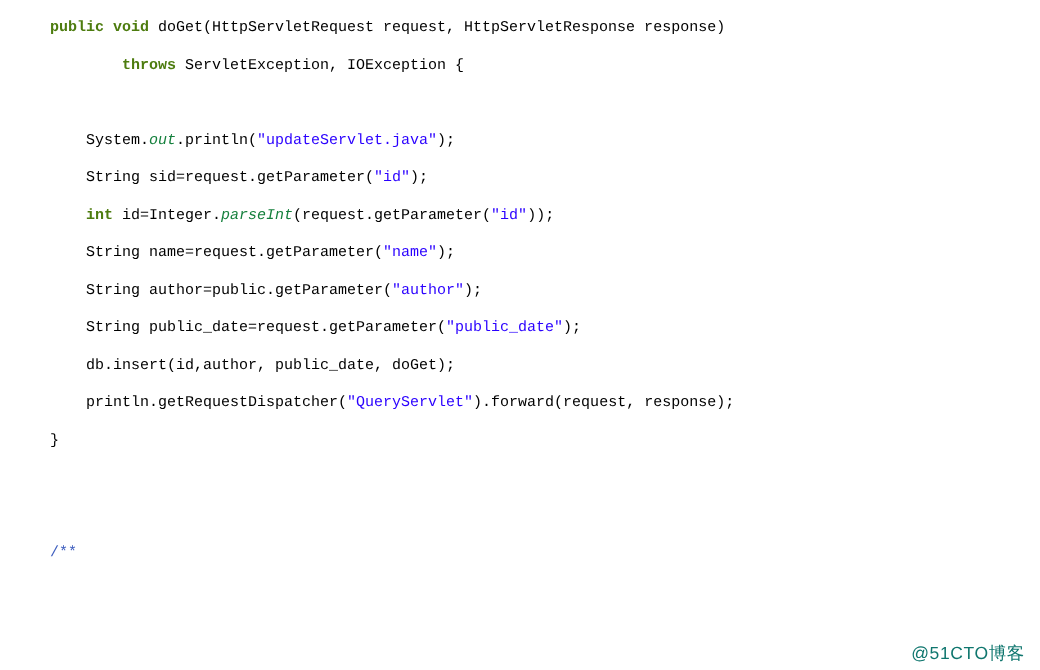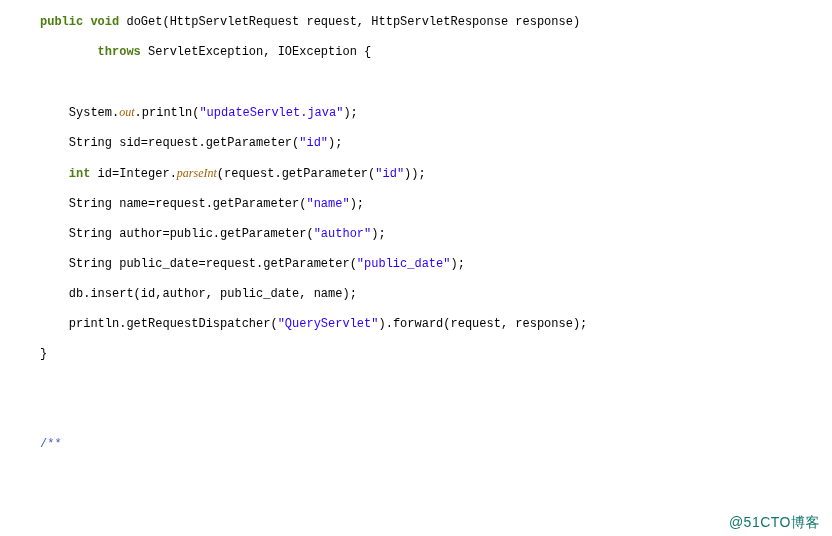--- a/index.html
+++ b/index.html
@@ -14,21 +14,21 @@
     overflow: hidden;
   }
   .editor {
     padding: 0 0 0 30px;
     white-space: pre;
     color: #000;
   }
   .line { padding-left: 10px; }
   .kw { color: #4d7c0f; font-weight: bold; }
   .str { color: #2a00ff; }
-  .static { color: #a16207; font-style: italic; font-family: Liberation Serif, serif; }
+  .static { color: #15803d; font-style: italic; }
   .comment { color: #3f5fbf; }
   .watermark {
     position: absolute;
     right: 12px;
     bottom: 6px;
     color: #0f766e;
     font-family: Arial, sans-serif;
     font-size: 14px;
     letter-spacing: 0.5px;
   }
@@ -39,21 +39,21 @@
 <div class="editor">
 <div class="line"><span class="kw">public</span><span> </span><span class="kw">void</span><span> doGet(HttpServletRequest request, HttpServletResponse response)</span></div>
 <div class="line">        <span class="kw">throws</span><span> ServletException, IOException {</span></div>
 <div class="line"> </div>
 <div class="line">    <span>System.</span><span class="static">out</span><span>.println(</span><span class="str">"updateServlet.java"</span><span>);</span></div>
 <div class="line">    <span>String sid=request.getParameter(</span><span class="str">"id"</span><span>);</span></div>
 <div class="line">    <span class="kw">int</span><span> id=Integer.</span><span class="static">parseInt</span><span>(request.getParameter(</span><span class="str">"id"</span><span>));</span></div>
 <div class="line">    <span>String name=request.getParameter(</span><span class="str">"name"</span><span>);</span></div>
 <div class="line">    <span>String author=public.getParameter(</span><span class="str">"author"</span><span>);</span></div>
 <div class="line">    <span>String public_date=request.getParameter(</span><span class="str">"public_date"</span><span>);</span></div>
-<div class="line">    <span>db.insert(id,author, public_date, name);</span></div>
+<div class="line">    <span>db.insert(id,author, public_date, doGet);</span></div>
 <div class="line">    <span>println.getRequestDispatcher(</span><span class="str">"QueryServlet"</span><span>).forward(request, response);</span></div>
 <div class="line"><span>}</span></div>
 <div class="line"> </div>
 <div class="line"> </div>
 <div class="line comment"><span>/**</span></div>
 
 
 
 
 

